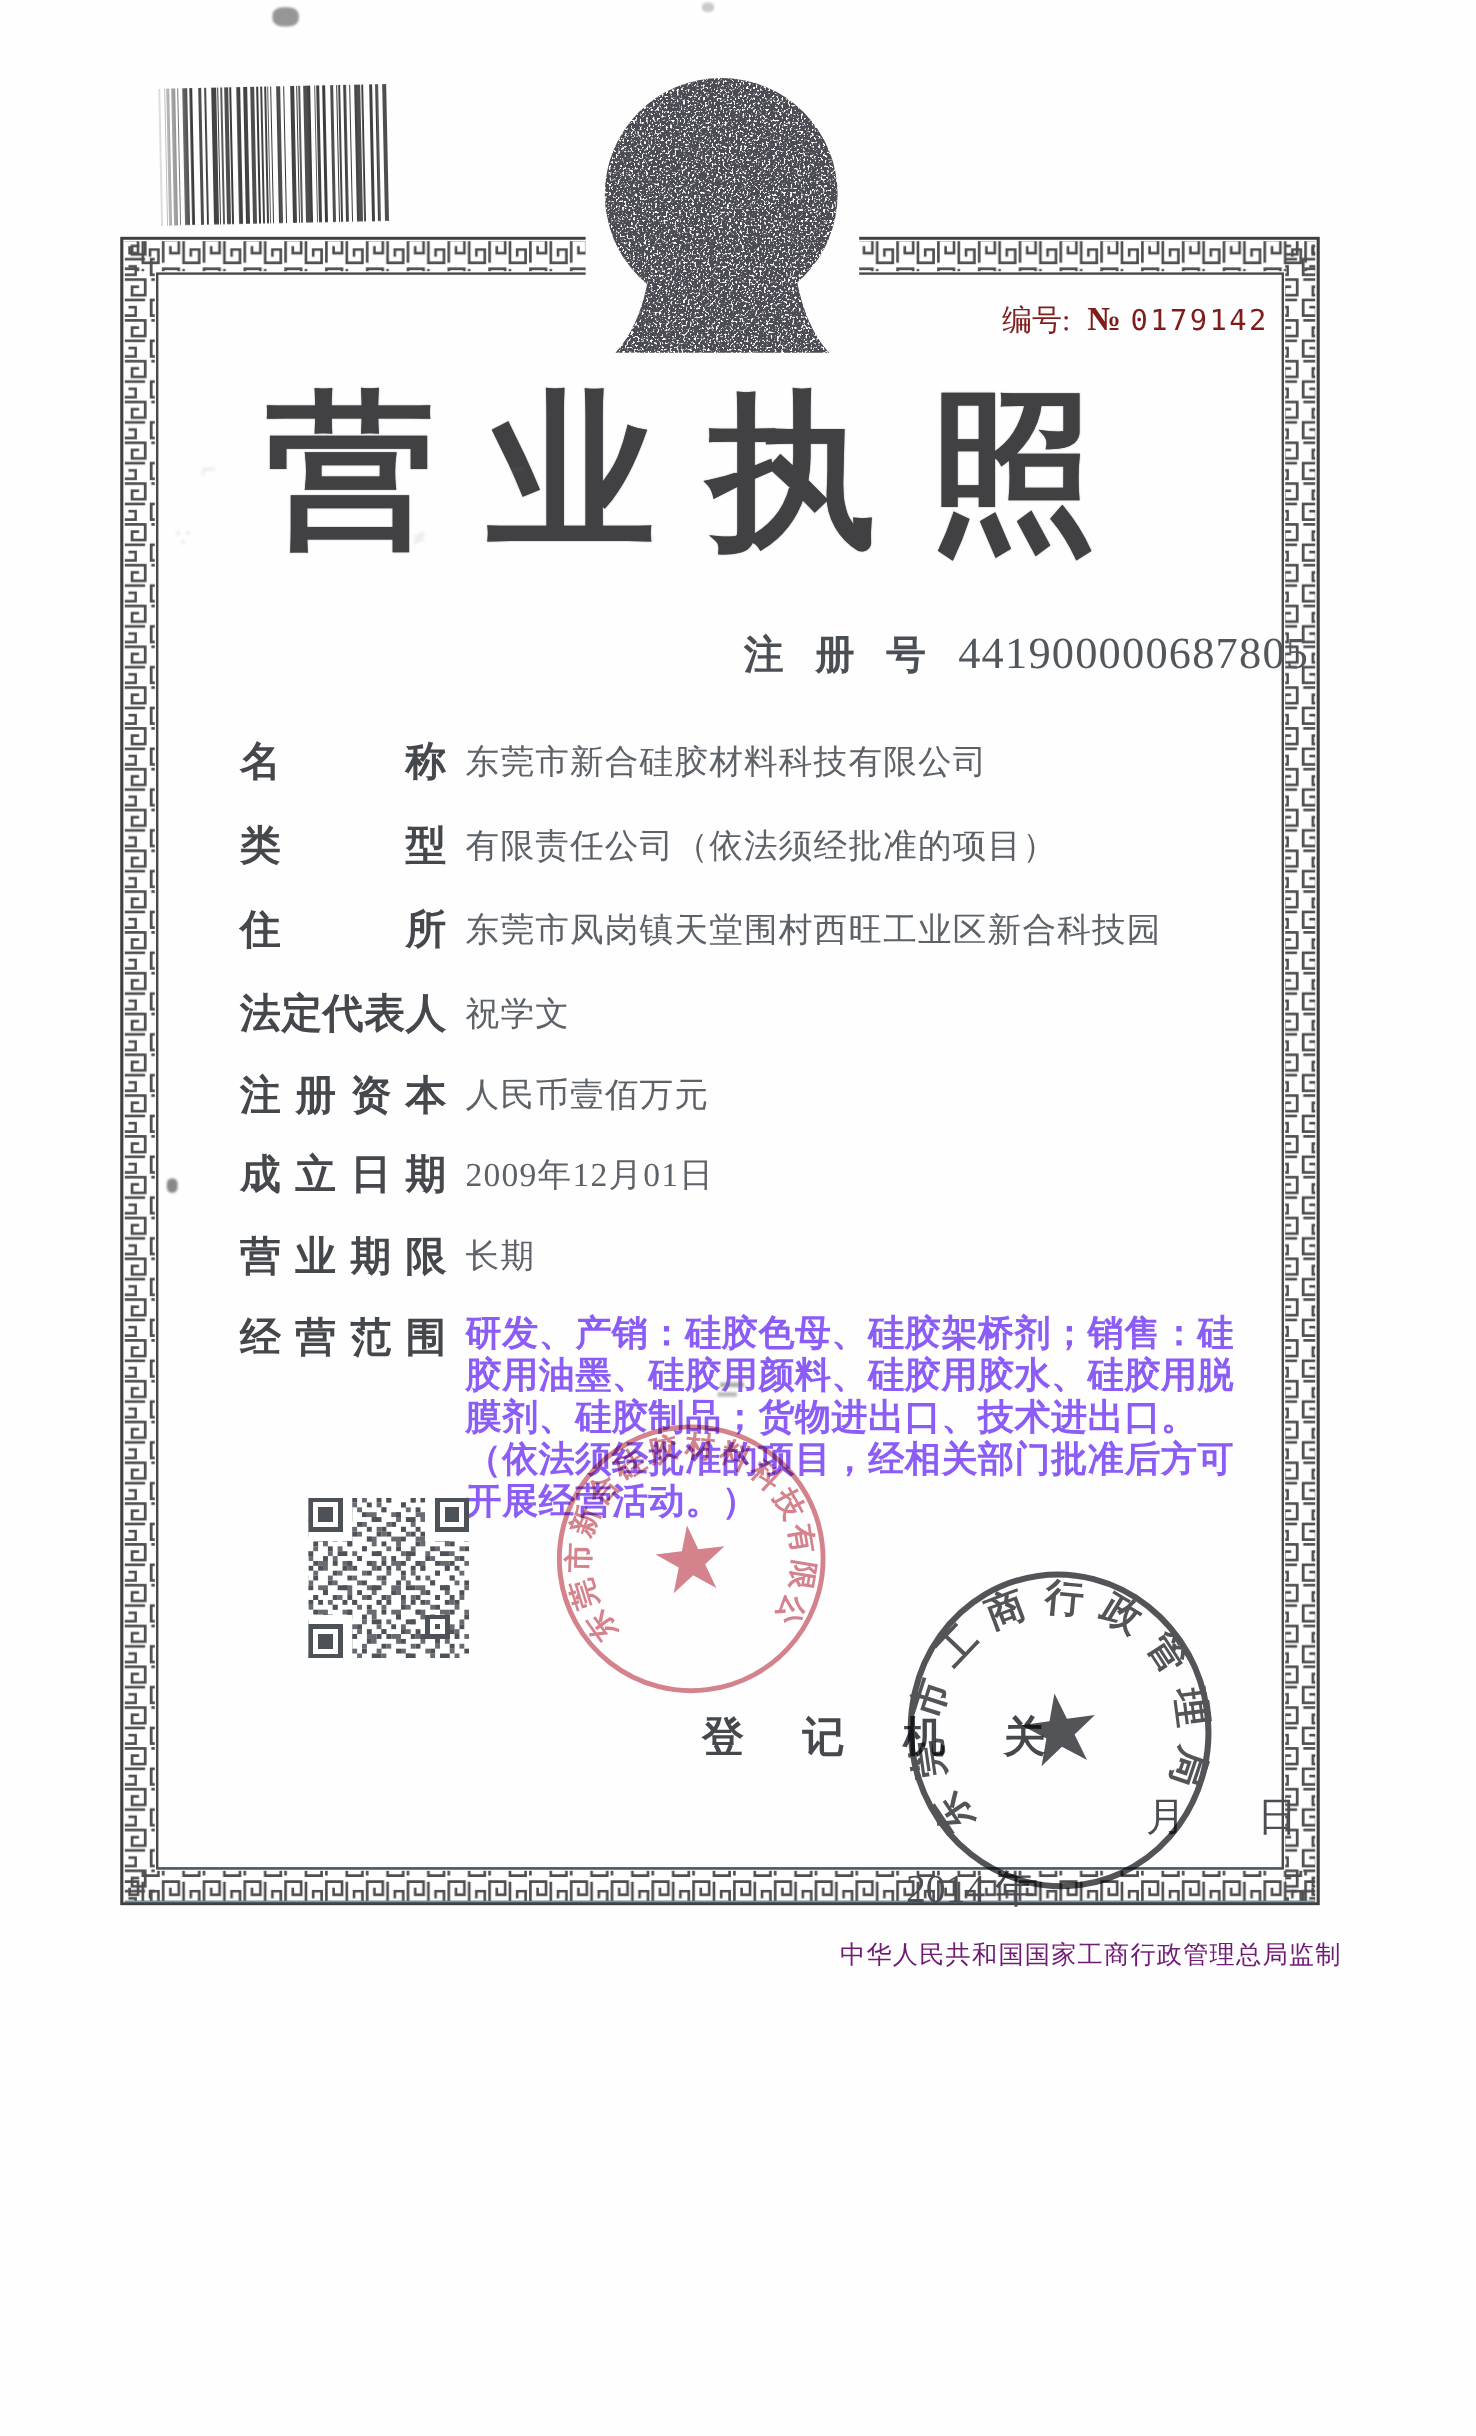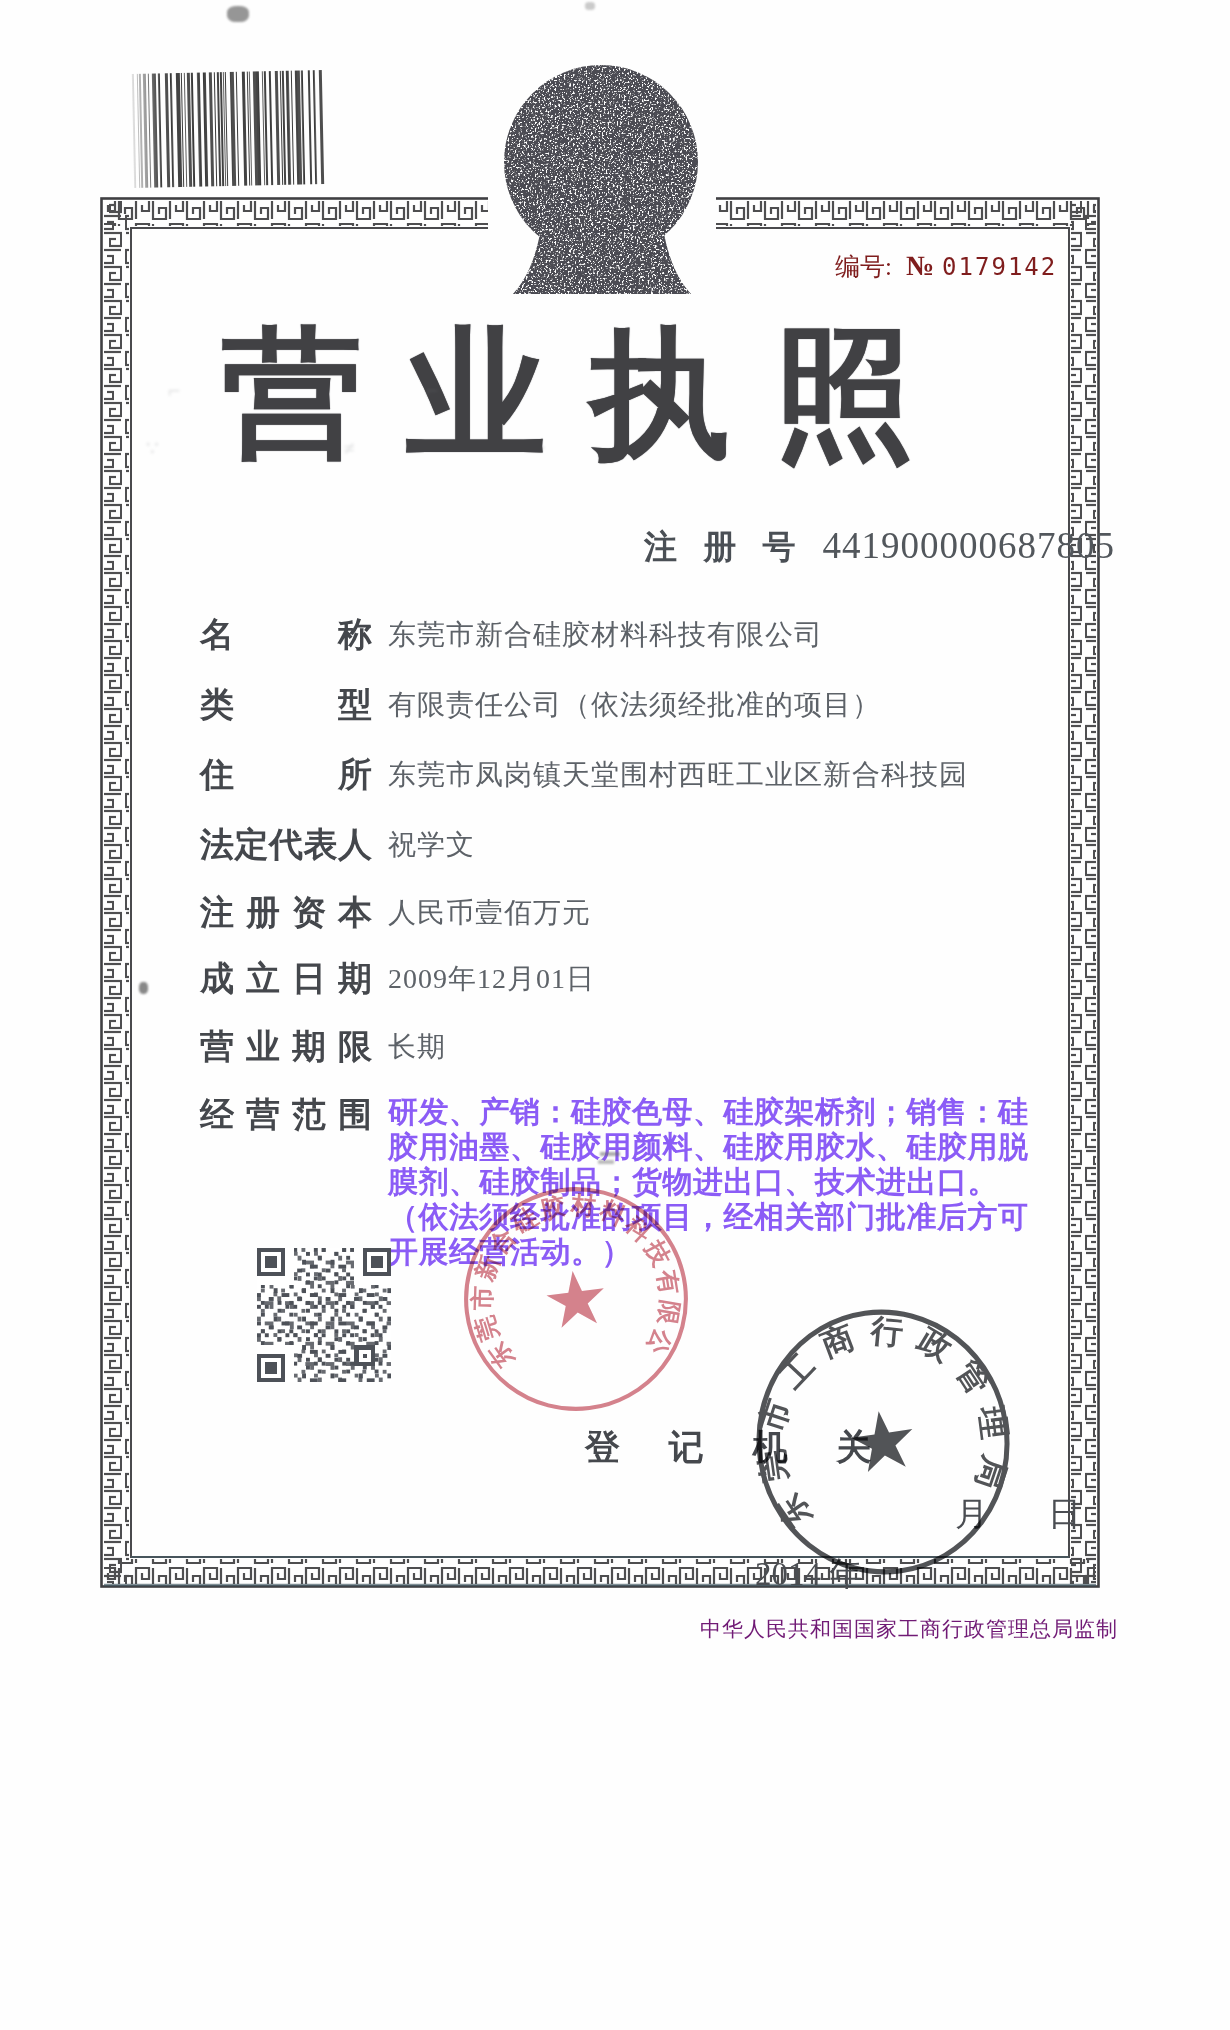--- a/index.html
+++ b/index.html
@@ -28,21 +28,21 @@
   
   .serial{position:absolute;left:835px;top:250px;font-size:25px;color:#7f1d1d;white-space:nowrap;}
   .serial .no-mark{font-weight:700;font-size:28px;padding:0 8px 0 14px;}
   .serial .serial-num{letter-spacing:2px;font-family:"DejaVu Sans Mono","Liberation Mono",monospace;font-size:24px;}
 
   .title{position:absolute;left:222px;top:318px;display:flex;gap:44px;
     font-size:140px;font-weight:700;color:#414144;line-height:1.1;
     text-shadow:0 0 1px #55555a;}
   .title span{display:block;}
 
-  .reg-line{position:absolute;left:620px;top:524px;white-space:nowrap;margin-left:24px;}
+  .reg-line{position:absolute;left:620px;top:524px;white-space:nowrap;}
   .reg-label{font-size:33px;letter-spacing:9px;color:#4a4f55;font-weight:600;}
   .reg-number{font-size:37px;color:#52575c;letter-spacing:1px;padding-left:14px;}
 
   
   .row{position:absolute;left:0;top:0;width:1100px;}
   .row .flabel{
     position:absolute;left:200px;width:172px;
     font-size:34px;font-weight:700;color:#44474c;
     text-align:justify;text-align-last:justify;white-space:nowrap;
   }

